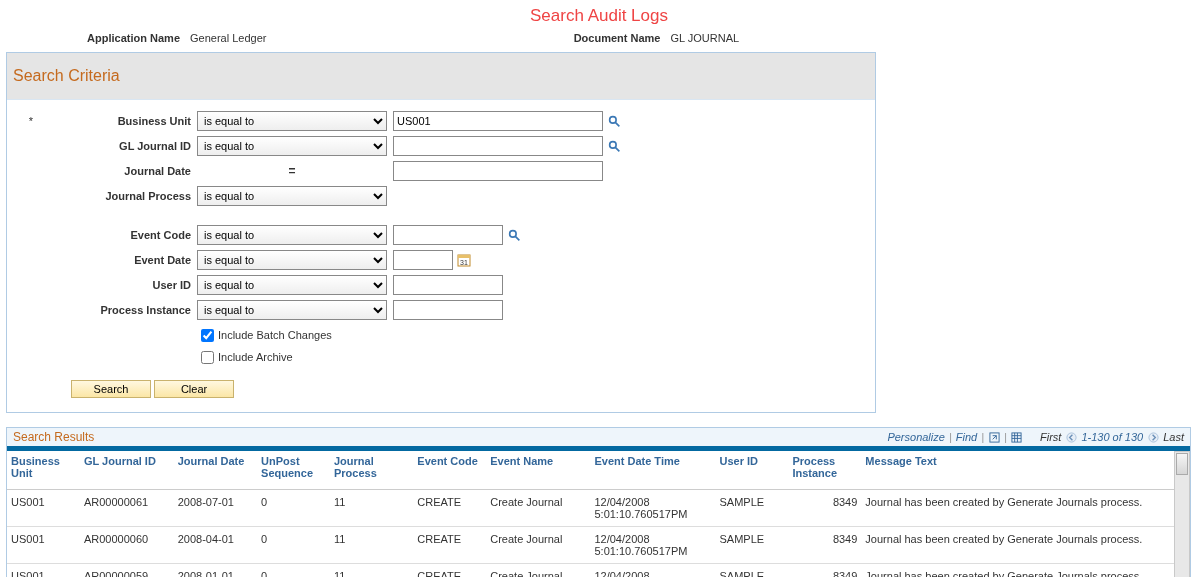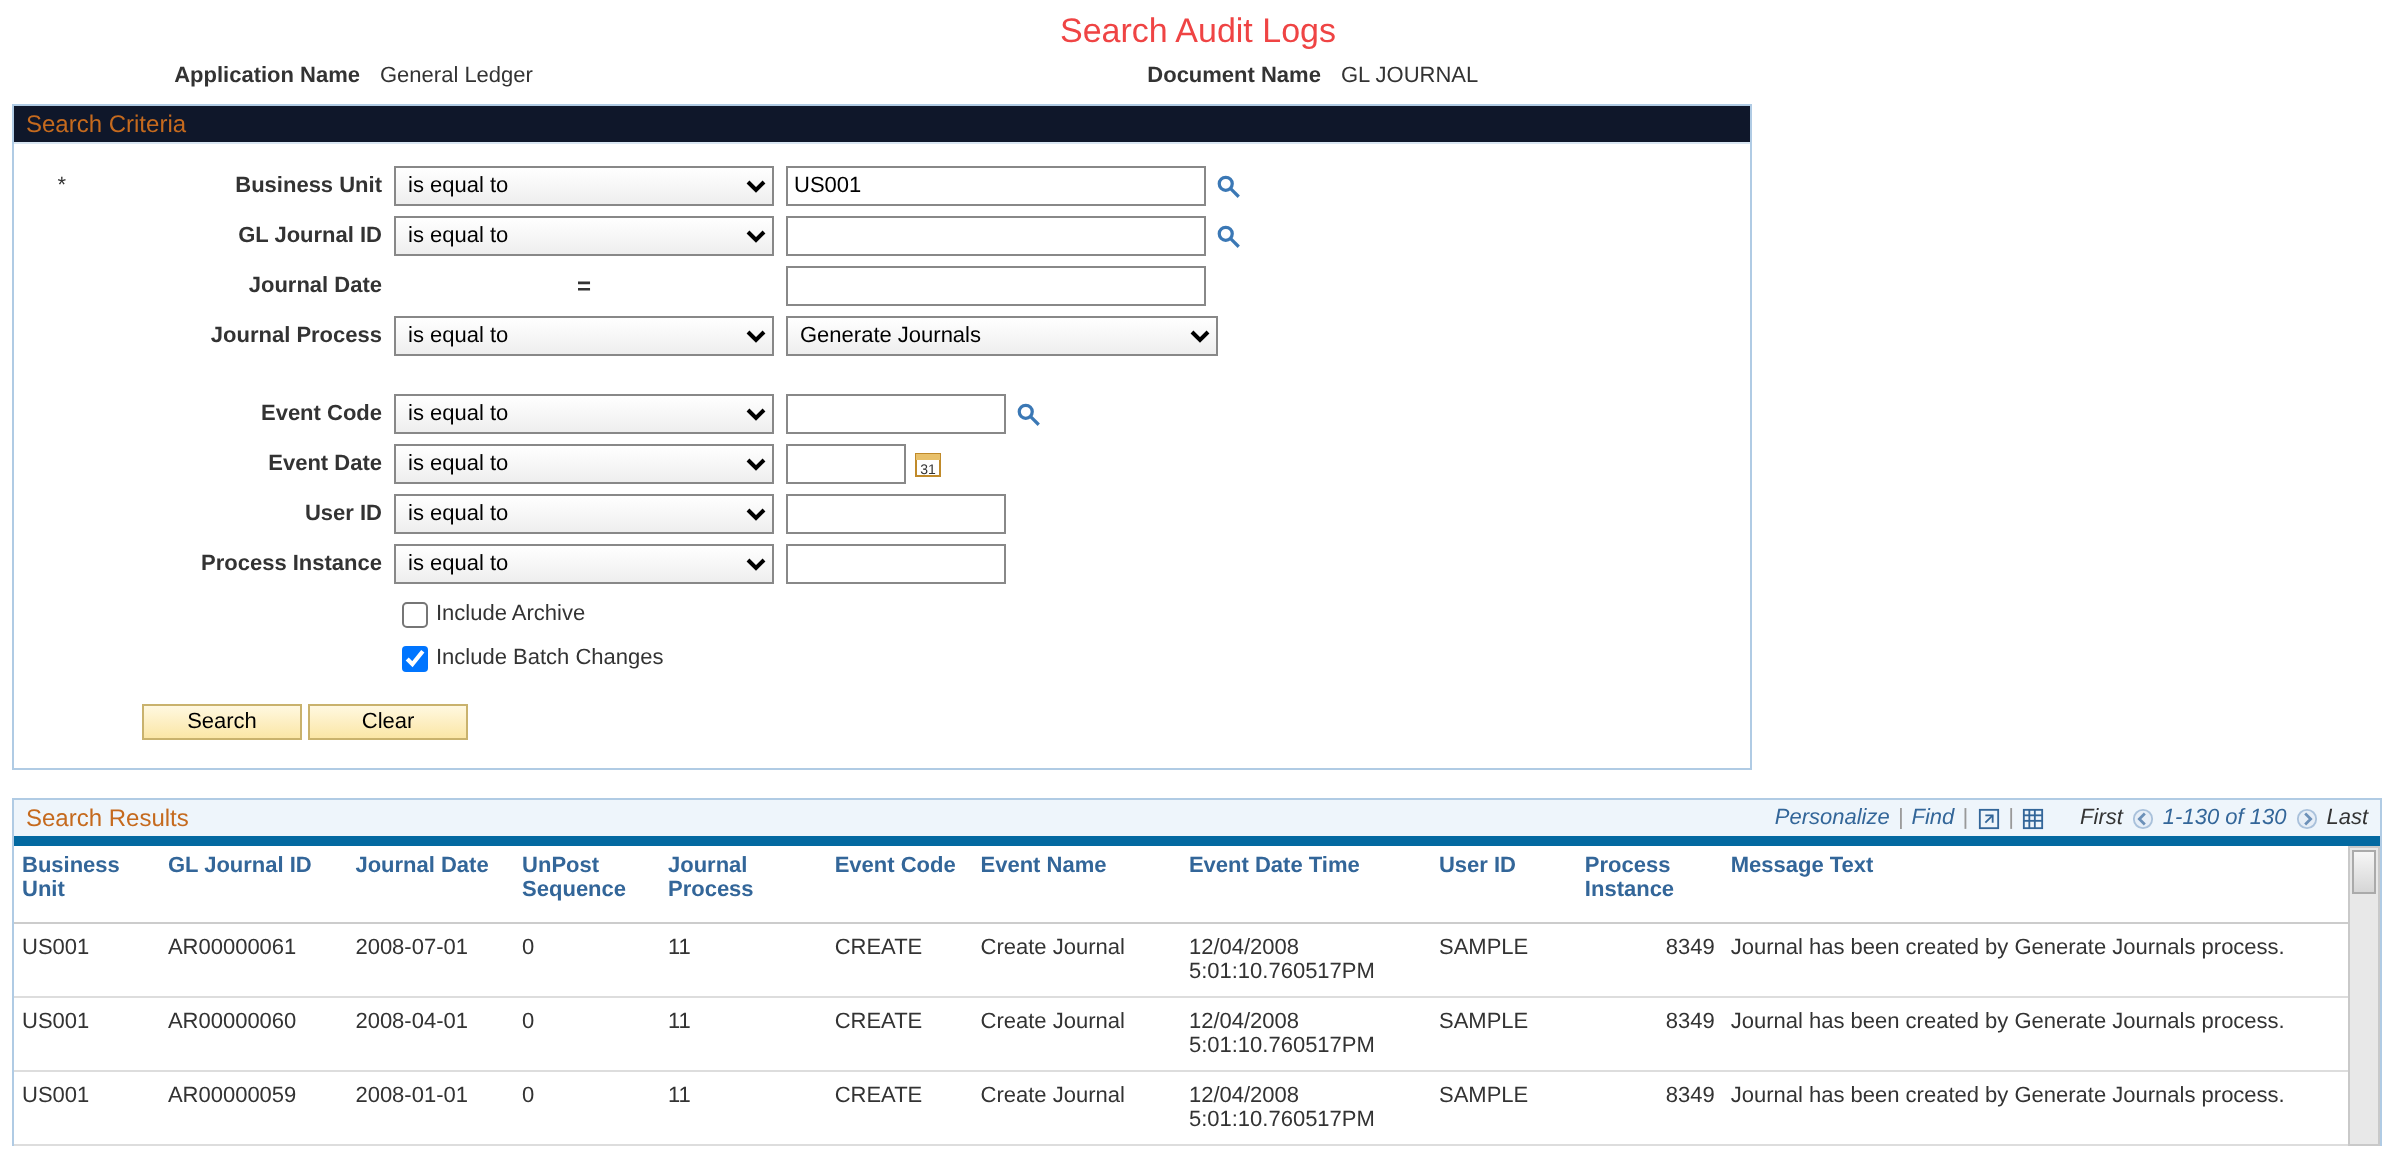--- a/index.html
+++ b/index.html
@@ -30,24 +30,24 @@
   .header-spacer { flex: 0 0 300px; }
   .header-col2 { width: 100px; text-align: right; }
 
   .group {
     border: 1px solid #b0cbe4;
     background: #fff;
     margin-bottom: 14px;
     width: 870px;
   }
   .group-header {
-    background: #0f172a;
+    background: #e5e5e5;
     color: #c56a1e;
-    font-size: 12px;
-    padding: 2px 6px;
+    font-size: 16px;
+    padding: 14px 6px;
     border-bottom: 1px solid #d9e6f2;
   }
   .criteria-body { padding: 10px 10px 14px 10px; }
   .crit-row {
     display: flex;
     align-items: center;
     margin-bottom: 3px;
     height: 22px;
   }
   .req { width: 20px; text-align: right; padding-right: 4px; color:#333;}
@@ -228,21 +228,20 @@
       <div class="req"></div>
       <div class="crit-label">Journal Date</div>
       <div class="eq-static">=</div>
       <input class="txt w210" value="" style="">
     </div>
 
     <div class="crit-row">
       <div class="req"></div>
       <div class="crit-label">Journal Process</div>
       <select class="sel"><option>is equal to</option></select>
-      <select class="sel" style="margin-left:6px; width:216px;"><option>Generate Journals</option></select>
     </div>
 
     <div style="height:14px;"></div>
 
     <div class="crit-row">
       <div class="req"></div>
       <div class="crit-label">Event Code</div>
       <select class="sel"><option>is equal to</option></select>
       <input class="txt w110" value="" style="">
       <span class="lookup">
@@ -275,26 +274,26 @@
     </div>
 
     <div class="crit-row">
       <div class="req"></div>
       <div class="crit-label">Process Instance</div>
       <select class="sel"><option>is equal to</option></select>
       <input class="txt w110" value="" style="">
     </div>
 
     <div class="chk-row">
+      <input type="checkbox" checked="" style="">
+      <span>Include Batch Changes</span>
+    </div>
+    <div class="chk-row">
       <input type="checkbox" style="">
       <span>Include Archive</span>
-    </div>
-    <div class="chk-row">
-      <input type="checkbox" checked="" style="">
-      <span>Include Batch Changes</span>
     </div>
 
     <div class="btn-row">
       <button class="btn">Search</button>
       <button class="btn">Clear</button>
     </div>
   </div>
 </div>
 
 <div class="results-group">

